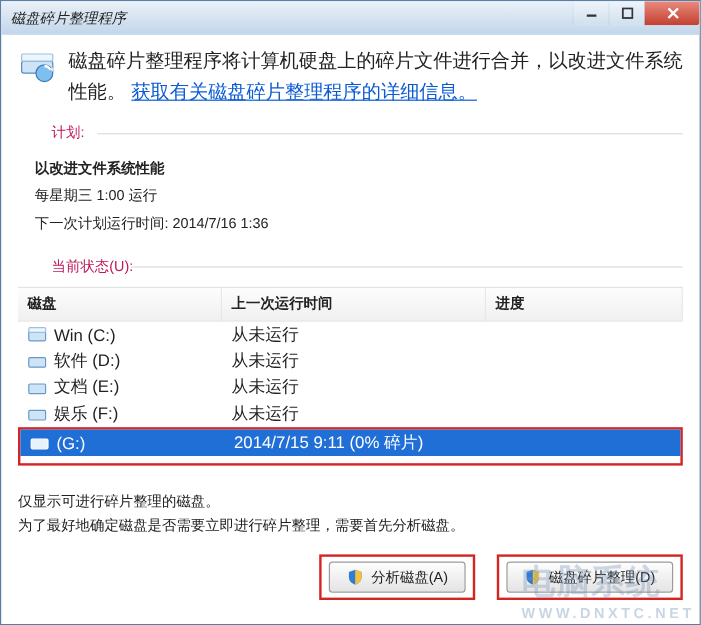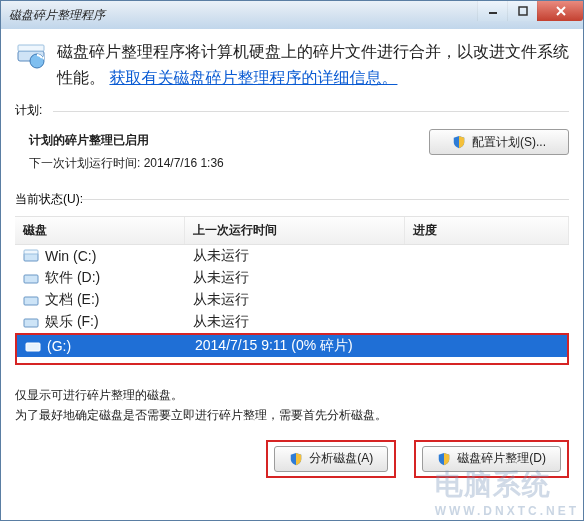--- a/index.html
+++ b/index.html
@@ -15,21 +15,21 @@
   .winbtn.close { background: linear-gradient(to bottom,#e98a7e,#c34030); color: #fff; width: 46px; border-radius: 0 0 3px 0;}
   .winbtn svg { display:block; }
 
   
   .banner { display: flex; padding: 10px 14px 12px 14px; gap: 10px; }
   .banner-icon { width: 32px; height: 32px; flex: 0 0 32px; }
   .banner-text { font-size: 16px; color: #222; line-height: 1.6; }
   .banner-text a { color: #0a5bd3; text-decoration: underline; }
 
   
-  .section-label { font-size: 12px; color: #000000; padding: 0 14px; position: relative; }
+  .section-label { font-size: 12px; color: #be185d; padding: 0 14px; position: relative; margin-left: 28px; }
   .section-label::after { content:""; position:absolute; left: 52px; right: 14px; top: 50%; height:1px; background:#dcdcdc; }
   .section-label.status::after { left: 80px; }
 
   
   .schedule { display:flex; justify-content: space-between; padding: 10px 14px 16px 28px; }
   .schedule-left { font-size: 12px; color:#222; line-height: 1.9; }
   .schedule-left .heading { font-weight: bold; }
   .btn { display:inline-flex; align-items:center; gap:6px; font-size:12px; height: 24px; padding: 0 14px; border:1px solid #9c9c9c; border-radius:3px; background: linear-gradient(to bottom,#fdfdfd,#e4e4e4); color:#222; cursor:pointer; }
   .btn .shield { width:14px; height:14px; }
   .config-btn { height: 26px; padding: 0 22px; }
@@ -100,33 +100,23 @@
     </div>
     <div class="banner-text">
       <span>磁盘碎片整理程序将计算机硬盘上的碎片文件进行合并，以改进文件系统性能。</span>
       <a href="#">获取有关磁盘碎片整理程序的详细信息。</a>
     </div>
   </div>
 
   <div class="section-label">计划:</div>
   <div class="schedule">
     <div class="schedule-left">
-      <div class="heading">计划的碎片整理已启用</div>
+      <div class="heading">以改进文件系统性能</div>
+      <div>每星期三  1:00 运行</div>
       <div>下一次计划运行时间: 2014/7/16 1:36</div>
-    </div>
-    <div>
-      <button class="btn config-btn">
-        <span class="shield">
-          <svg viewBox="0 0 16 16">
-              <path d="M8 1 L14 3 V8 C14 12 11 14 8 15 C5 14 2 12 2 8 V3 Z" fill="#2e7cd6"></path>
-              <path d="M8 1 L14 3 V8 C14 12 11 14 8 15 Z" fill="#f5c03a"></path>
-            </svg>
-        </span>
-        <span>配置计划(S)...</span>
-      </button>
     </div>
   </div>
 
   <div class="section-label status">当前状态(U):</div>
 
   <div class="disk-table">
     <div class="thead">
       <div class="th col-disk">磁盘</div>
       <div class="th col-last">上一次运行时间</div>
       <div class="th col-prog">进度</div>

